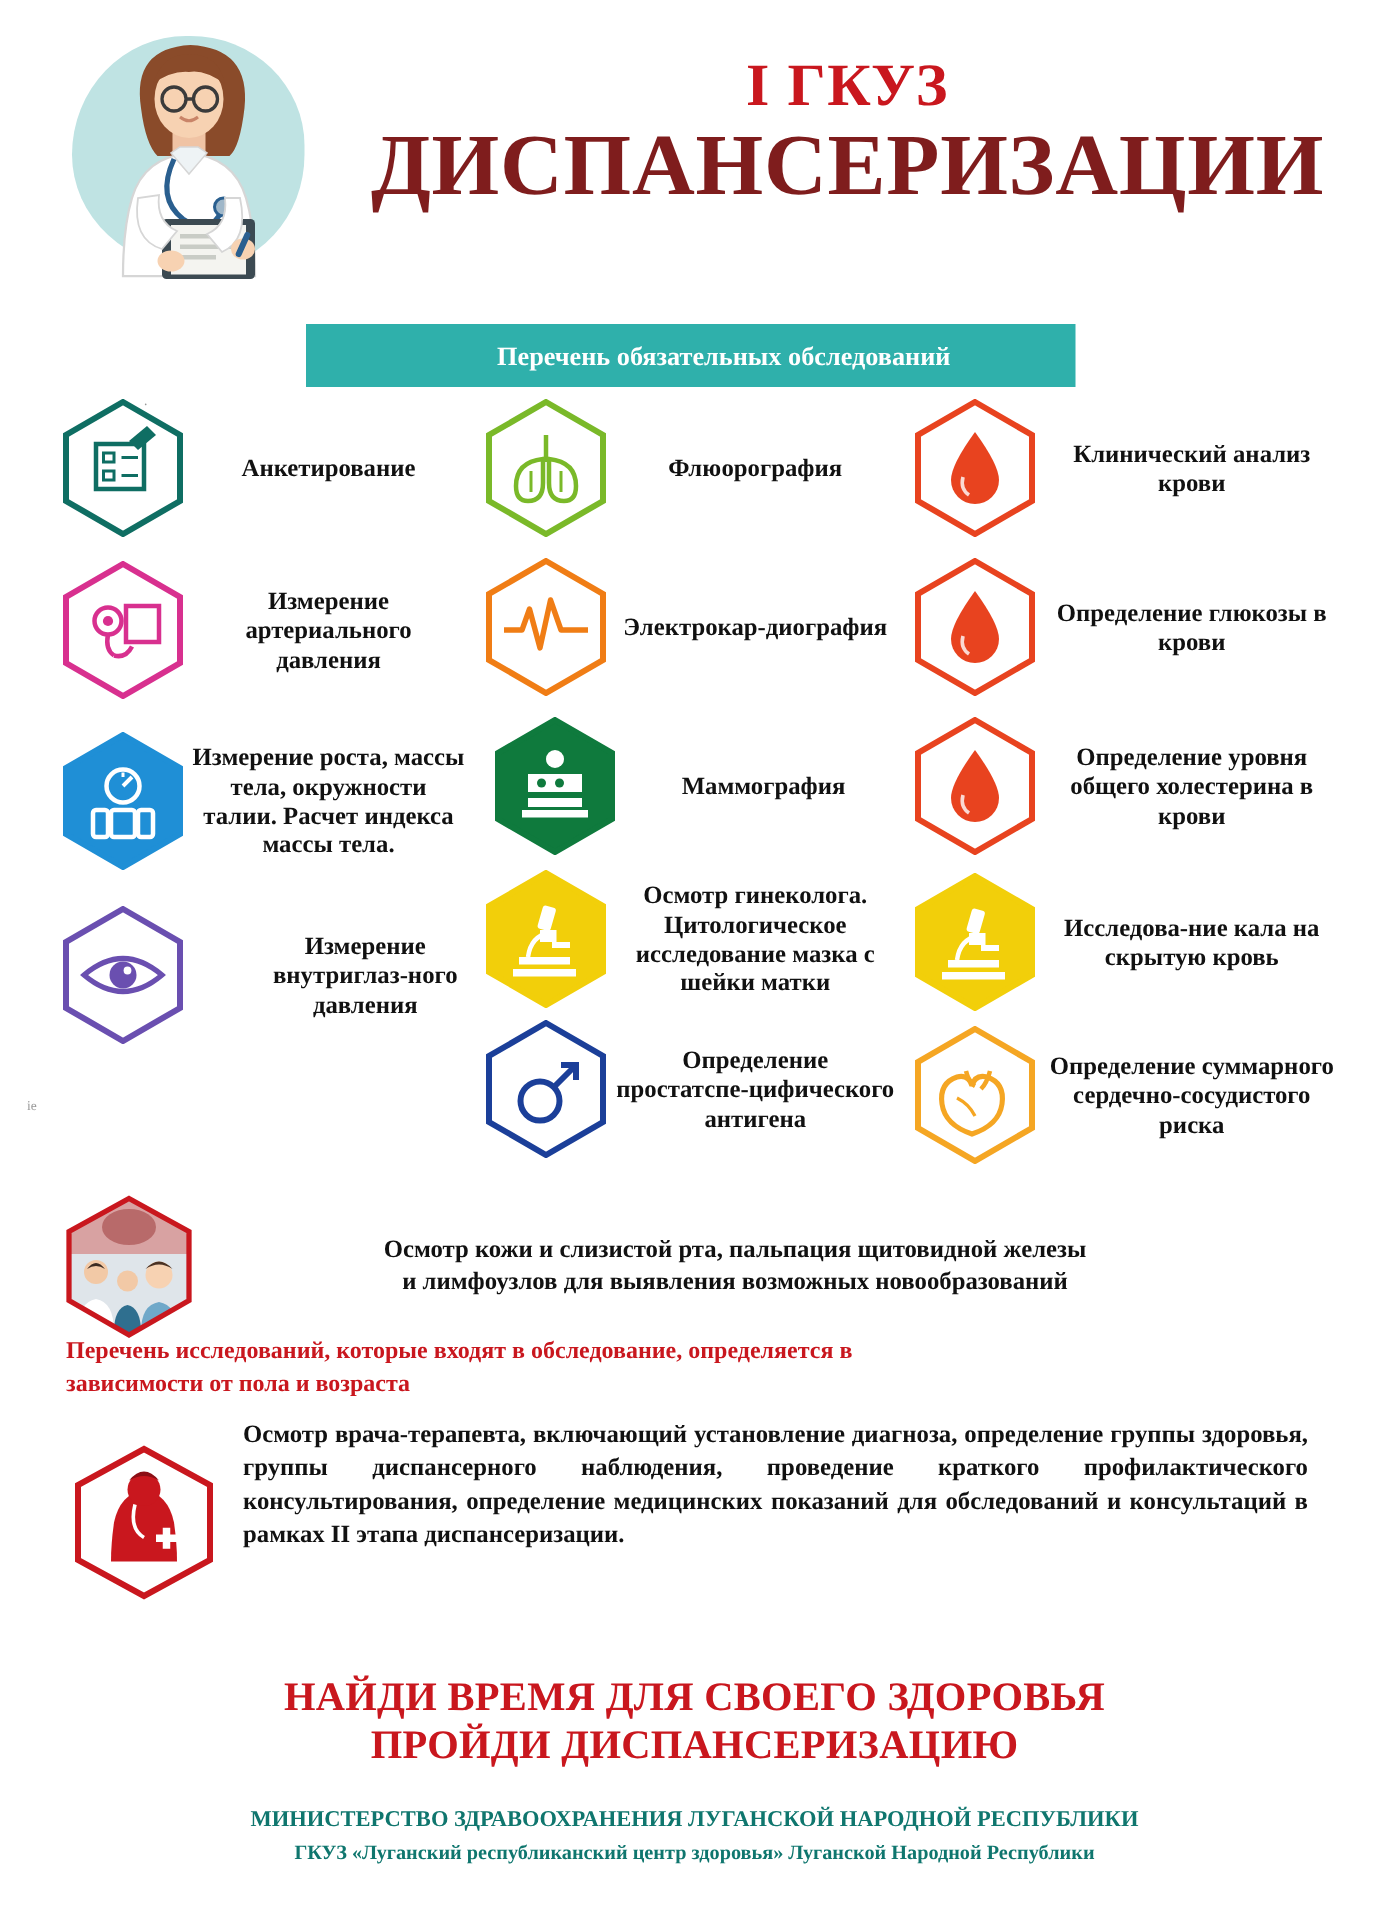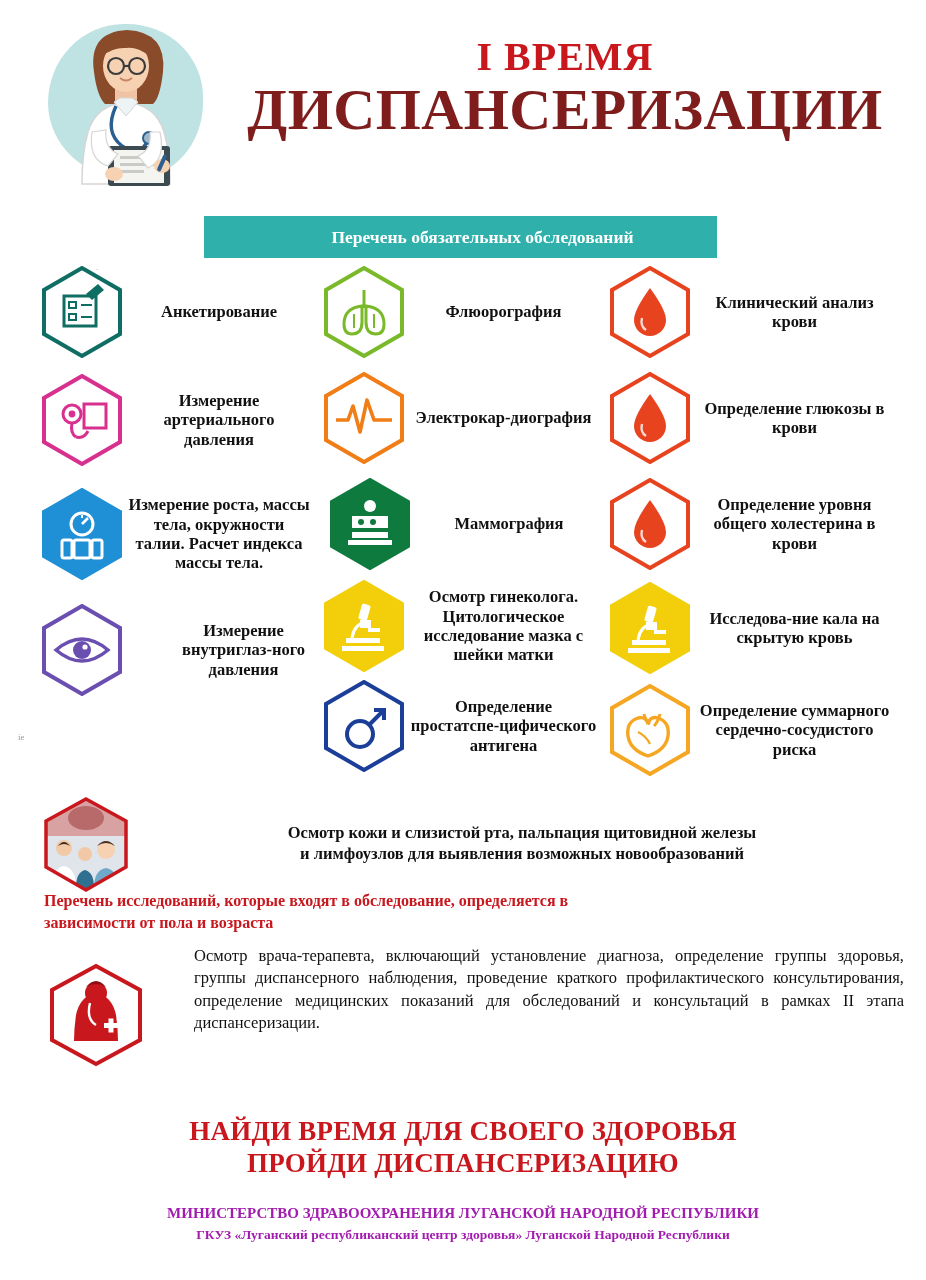--- a/index.html
+++ b/index.html
@@ -126,21 +126,20 @@
   .col2 .label { width: 195px; text-align: center; }
   .col3 .label { width: 205px; text-align: center; font-family: Liberation Serif, serif; }
 
   .col3 .item { flex-direction: row; }
 
   
   .wide-row {
     position: absolute;
     display: flex;
     align-items: center;
-    gap: 32px;
   }
   .row-skin {
     left: 40px;
     top: 796px;
     width: 860px;
   }
   .row-skin .photo {
     flex: 0 0 auto;
     width: 90px; height: 96px;
     position: relative;
@@ -169,21 +168,21 @@
 
   .row-therapist {
     left: 48px;
     top: 945px;
     width: 860px;
     align-items: flex-start;
   }
   .row-therapist .hexwrap { width: 96px; height: 104px; margin-top: 18px; }
   .row-therapist .txt {
     font-size: 16.5px;
-    font-weight: normal;
+    font-weight: bold;
     line-height: 1.35;
     color: #111;
     width: 710px;
     text-align: justify;
     margin-left: 18px;
   }
 
   
   .cta {
     position: absolute;
@@ -198,21 +197,21 @@
     letter-spacing: 0.2px;
   }
 
   
   .footer {
     position: absolute;
     left: 0;
     top: 1205px;
     width: 926px;
     text-align: center;
-    color: #a21caf;
+    color: #0f766e;
   }
   .footer .f1 { font-size: 15px; font-weight: bold; }
   .footer .f2 { font-size: 13.5px; font-weight: bold; margin-top: 5px; }
 
   
   .artifact {
     position: absolute;
     color: #999;
     font-size: 9px;
   }
@@ -259,21 +258,21 @@
         <path d="M118 118 q6 28 -12 36 l-10 -12 q14 -6 12 -24z" fill="#ffffff" stroke="#d6d6d6" stroke-width="1.2"></path>
 
         <ellipse cx="72" cy="160" rx="9" ry="7" fill="#f7d2b2"></ellipse>
         <ellipse cx="120" cy="152" rx="8" ry="7" fill="#f7d2b2"></ellipse>
 
         <rect x="118" y="140" width="4" height="18" rx="2" fill="#2a5f8f" transform="rotate(24 120 149)"></rect>
       </svg>
     </div>
 
     <div class="title-block">
-      <div class="title-line1">I ВРЕМЯ</div>
+      <div class="title-line1">I ГКУЗ</div>
       <div class="title-line2">ДИСПАНСЕРИЗАЦИИ</div>
     </div>
   </div>
 
   <div class="subtitle-bar">
     <span>Перечень обязательных обследований</span>
   </div>
 
   <div class="columns">
 

